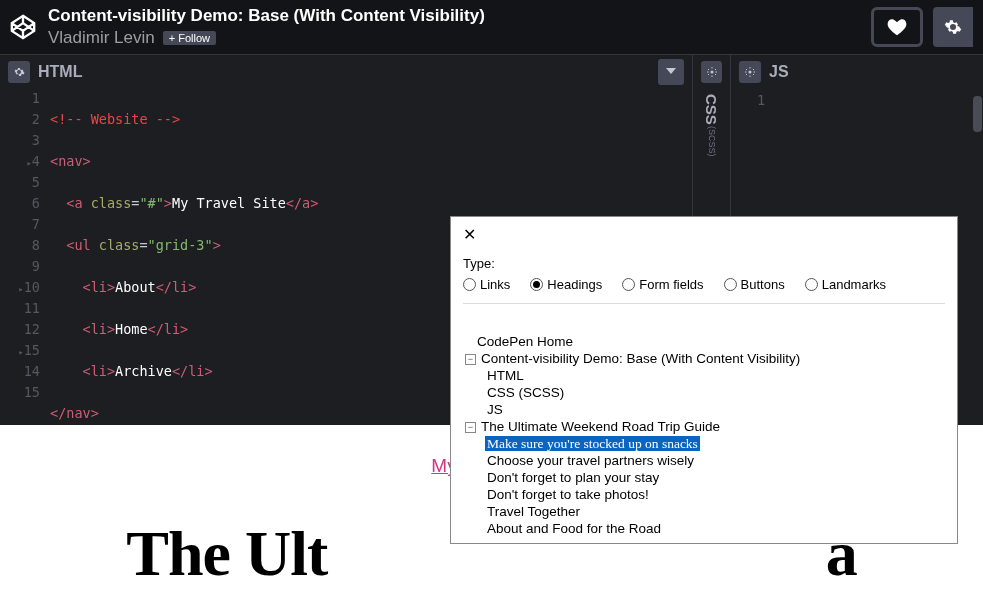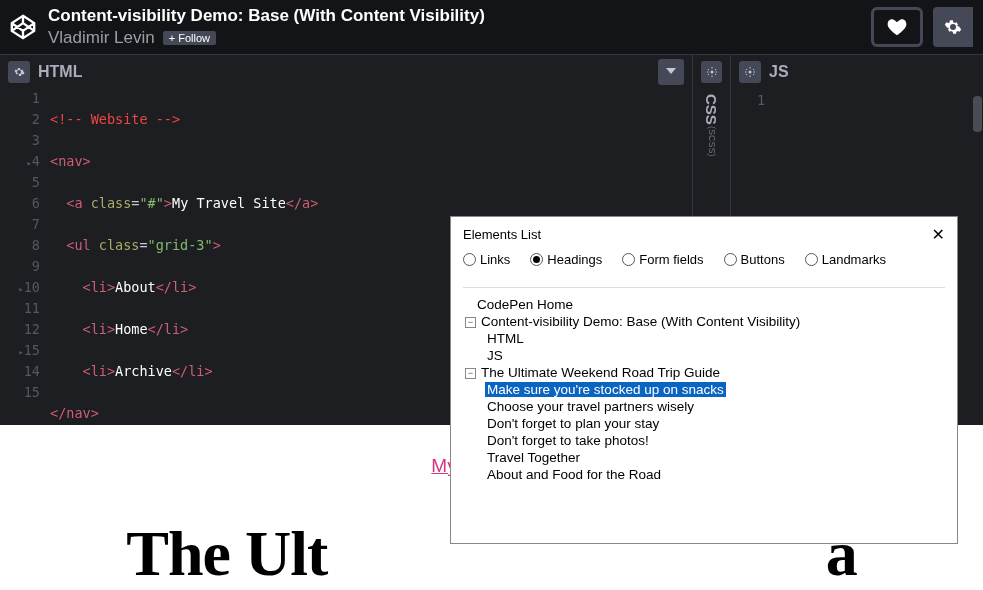--- a/index.html
+++ b/index.html
@@ -40,31 +40,31 @@
   .travel-link { color:#d63384; font-size:19px; text-decoration:underline; }
   .big-heading { font-size:64px; font-weight:900; margin-top:40px; font-family:Georgia,serif; letter-spacing:-1px; }
   .scroll-thumb { position:absolute; right:1px; top:96px; width:9px; height:36px; background:#4a4c55; border-radius:4px; }
   
   .dialog { position:absolute; left:450px; top:216px; width:508px; height:328px; background:#fff; color:#000; border:1px solid #888; font-size:13px; display:flex; flex-direction:column; }
   .dialog-hd { display:flex; align-items:center; padding:8px 12px; }
   .dialog-title { flex:1; }
   .dialog-close { font-size:16px; cursor:pointer; }
   .dialog-body { padding:0 12px 12px 12px; flex:1; display:flex; flex-direction:column; }
   .type-lbl { margin:4px 0 6px 0; }
-  .radio-row { display:flex; gap:20px; padding-bottom:20px; border-bottom:1px solid #ddd; margin-bottom:8px; flex-wrap:wrap;align-items:center; }
+  .radio-row { display:flex; gap:20px; padding-bottom:11px; border-bottom:1px solid #ddd; margin-bottom:8px; flex-wrap:wrap;align-items:center; }
   .radio-item { display:flex; align-items:center; gap:4px; cursor:pointer; font-size:13px; }
   .radio-dot { width:13px; height:13px; border:1px solid #555; border-radius:50%; display:flex; align-items:center; justify-content:center; }
   .radio-dot.sel::after { content:""; width:7px; height:7px; background:#000; border-radius:50%; }
   .tree { flex:1; overflow:auto; font-size:13.5px; line-height:17px; }
   .tree-row { white-space:nowrap; }
   .tw0 { padding-left:2px; }
-  .tw1 { padding-left:12px; }
+  .tw1 { padding-left:12px;margin-top:21px; }
   .tw2 { padding-left:22px; }
   .tog { display:inline-block; width:11px; height:11px; border:1px solid #888; font-size:9px; line-height:9px; text-align:center; margin-right:3px; color:#555; cursor:pointer; vertical-align:middle; }
-  .tree-row.active span.lbl { background:#0a64c2; color:#fff; }
+  .tree-row.active span.lbl { background:#0a64c2; color:#fff;font-family:Liberation Serif, serif; }
   .lbl { padding:0 2px; }
   .js-ln { font-family:Consolas,monospace; font-size:13.5px; color:#56575f; padding:4px 0 0 26px; }
 </style>
 </head>
 <body>
 
 <div class="header">
   <div class="logo">
     <svg viewBox="0 0 100 100" fill="none" stroke="#fff" stroke-width="9">
         <path d="M50 7 L93 35 V65 L50 93 L7 65 V35 Z M50 7 V35 M50 93 V65 M7 35 L50 65 L93 35 M7 65 L50 35 L93 65"></path>
@@ -172,24 +172,24 @@
   </div>
 </div>
 
 <div class="preview">
   <a class="travel-link">My Travel Site</a>
   <div class="big-heading"><span>The Ult</span><span style="visibility:hidden">imate Weekend Ro</span><span>a</span></div>
 </div>
 
 <div class="dialog">
   <div class="dialog-hd">
-    <span class="dialog-title">Elements List</span>
     <span class="dialog-close">✕</span>
   </div>
   <div class="dialog-body">
+    <div class="type-lbl">Type:</div>
     <div class="radio-row">
       <label class="radio-item">
           <span class="radio-dot"></span>
           <span>Links</span>
         </label>
       <label class="radio-item">
           <span class="radio-dot sel"></span>
           <span>Headings</span>
         </label>
       <label class="radio-item">
@@ -202,20 +202,21 @@
         </label>
       <label class="radio-item">
           <span class="radio-dot"></span>
           <span>Landmarks</span>
         </label>
     </div>
     <div class="tree">
       <div class="tree-row tw1"><span class="lbl">CodePen Home</span></div>
       <div class="tree-row tw0"><span class="tog">−</span><span class="lbl">Content-visibility Demo: Base (With Content Visibility)</span></div>
       <div class="tree-row tw2"><span class="lbl">HTML</span></div>
+      <div class="tree-row tw2"><span class="lbl">CSS (SCSS)</span></div>
       <div class="tree-row tw2"><span class="lbl">JS</span></div>
       <div class="tree-row tw0"><span class="tog">−</span><span class="lbl">The Ultimate Weekend Road Trip Guide</span></div>
       <div class="tree-row tw2 active"><span class="lbl">Make sure you're stocked up on snacks</span></div>
       <div class="tree-row tw2"><span class="lbl">Choose your travel partners wisely</span></div>
       <div class="tree-row tw2"><span class="lbl">Don't forget to plan your stay</span></div>
       <div class="tree-row tw2"><span class="lbl">Don't forget to take photos!</span></div>
       <div class="tree-row tw2"><span class="lbl">Travel Together</span></div>
       <div class="tree-row tw2"><span class="lbl">About and Food for the Road</span></div>
     </div>
   </div>

